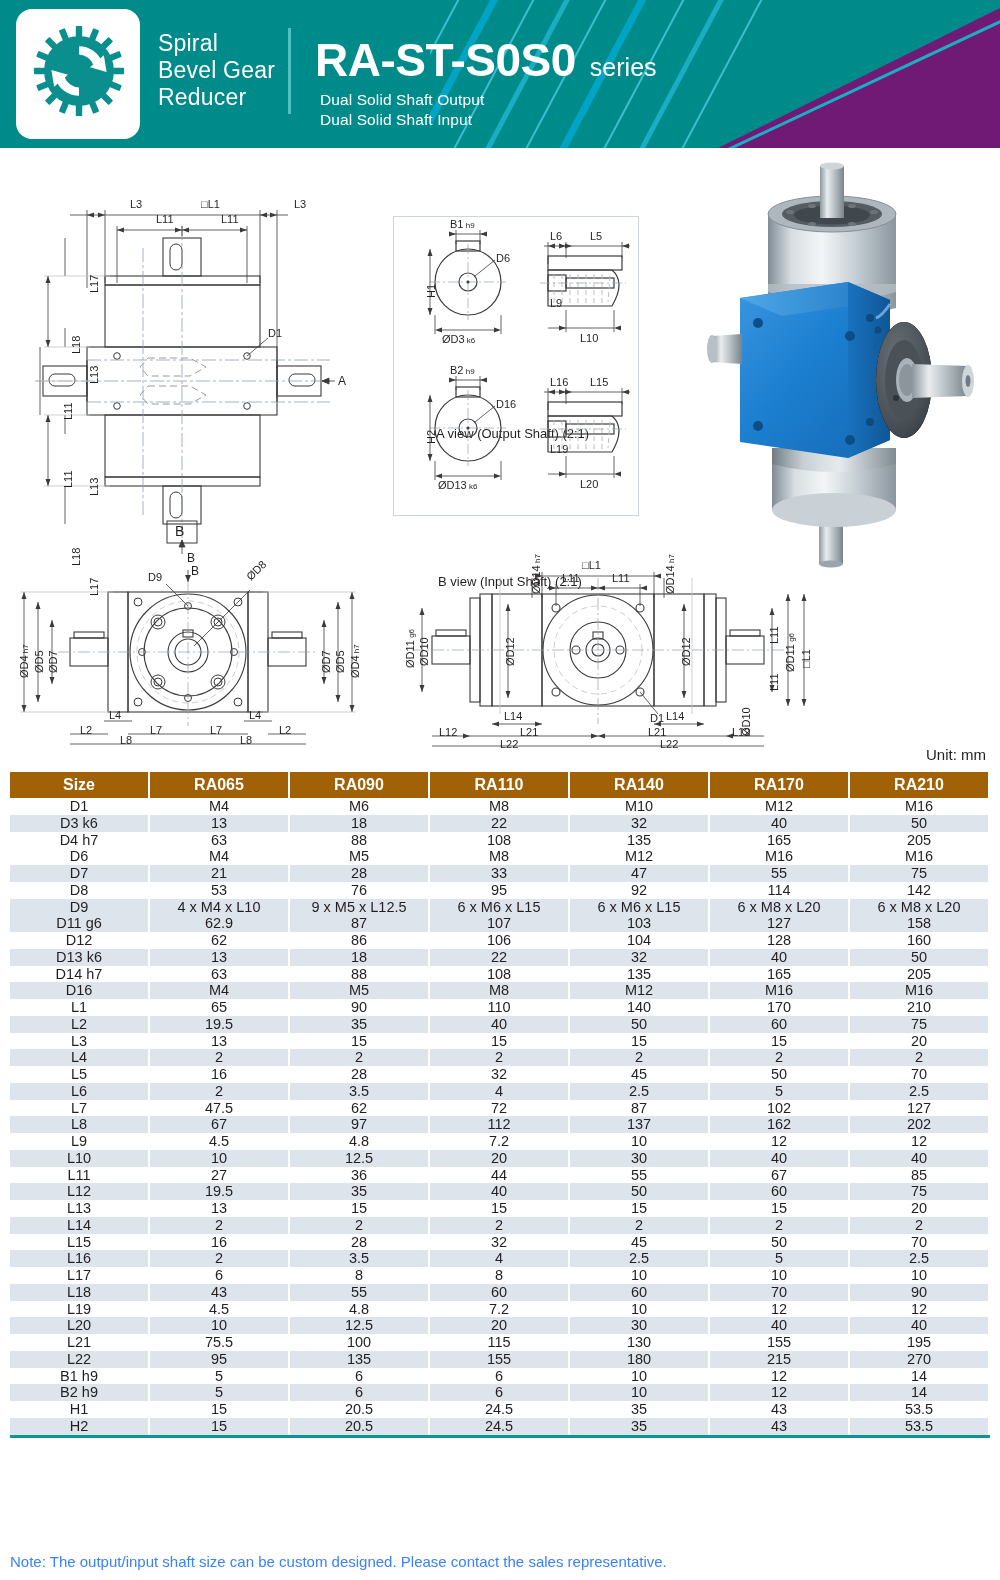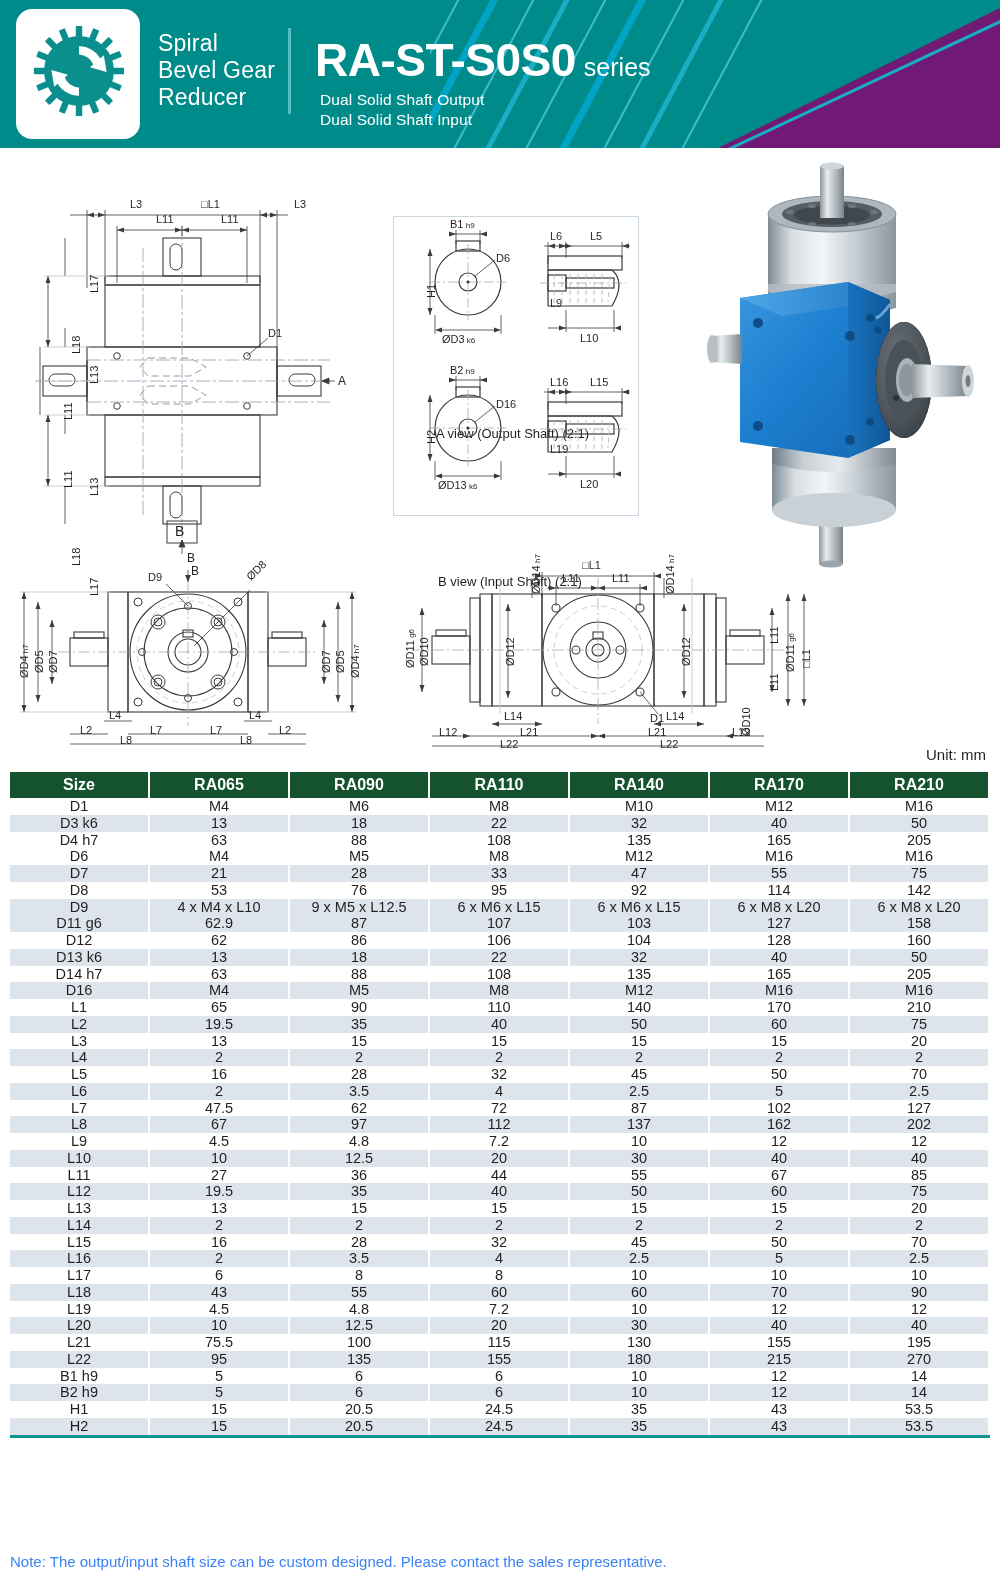--- a/index.html
+++ b/index.html
@@ -58,21 +58,21 @@
     position:absolute; left:288px; top:28px;
     width:3px; height:86px; background:#6fd0d6; opacity:.75;
   }
   .title-main {
     position:absolute; left:315px; top:33px;
     color:#ffffff; font-size:46px; font-weight:bold; letter-spacing:-0.5px;
     white-space:nowrap;
   }
   .title-series {
     font-size:25px; font-weight:normal; letter-spacing:0;
-    margin-left:8px;
+    margin-left:14px;
   }
   .subtitle {
     position:absolute; left:320px; top:90px;
     color:#ffffff; font-size:15.5px; line-height:20px;
     letter-spacing:.1px;
   }
 
   
   .drawings {
     position:absolute; top:148px; left:0;
@@ -112,21 +112,21 @@
     text-align:center;
     padding:0;
     height:16.75px;
     line-height:16.75px;
     color:#231f20;
     border-right:2px solid #ffffff;
     overflow:hidden;
     white-space:nowrap;
   }
   table.spec th {
-    background:#14532d;
+    background:#a16207;
     color:#ffffff;
     font-weight:bold;
     font-size:16px;
     height:26px;
     line-height:26px;
   }
   table.spec col.c0 { width:140px; }
   tr.alt td { background:#dde4ec; }
   tr.norm td { background:#ffffff; }
   td.sizecell { background:#ffffff !important; }

